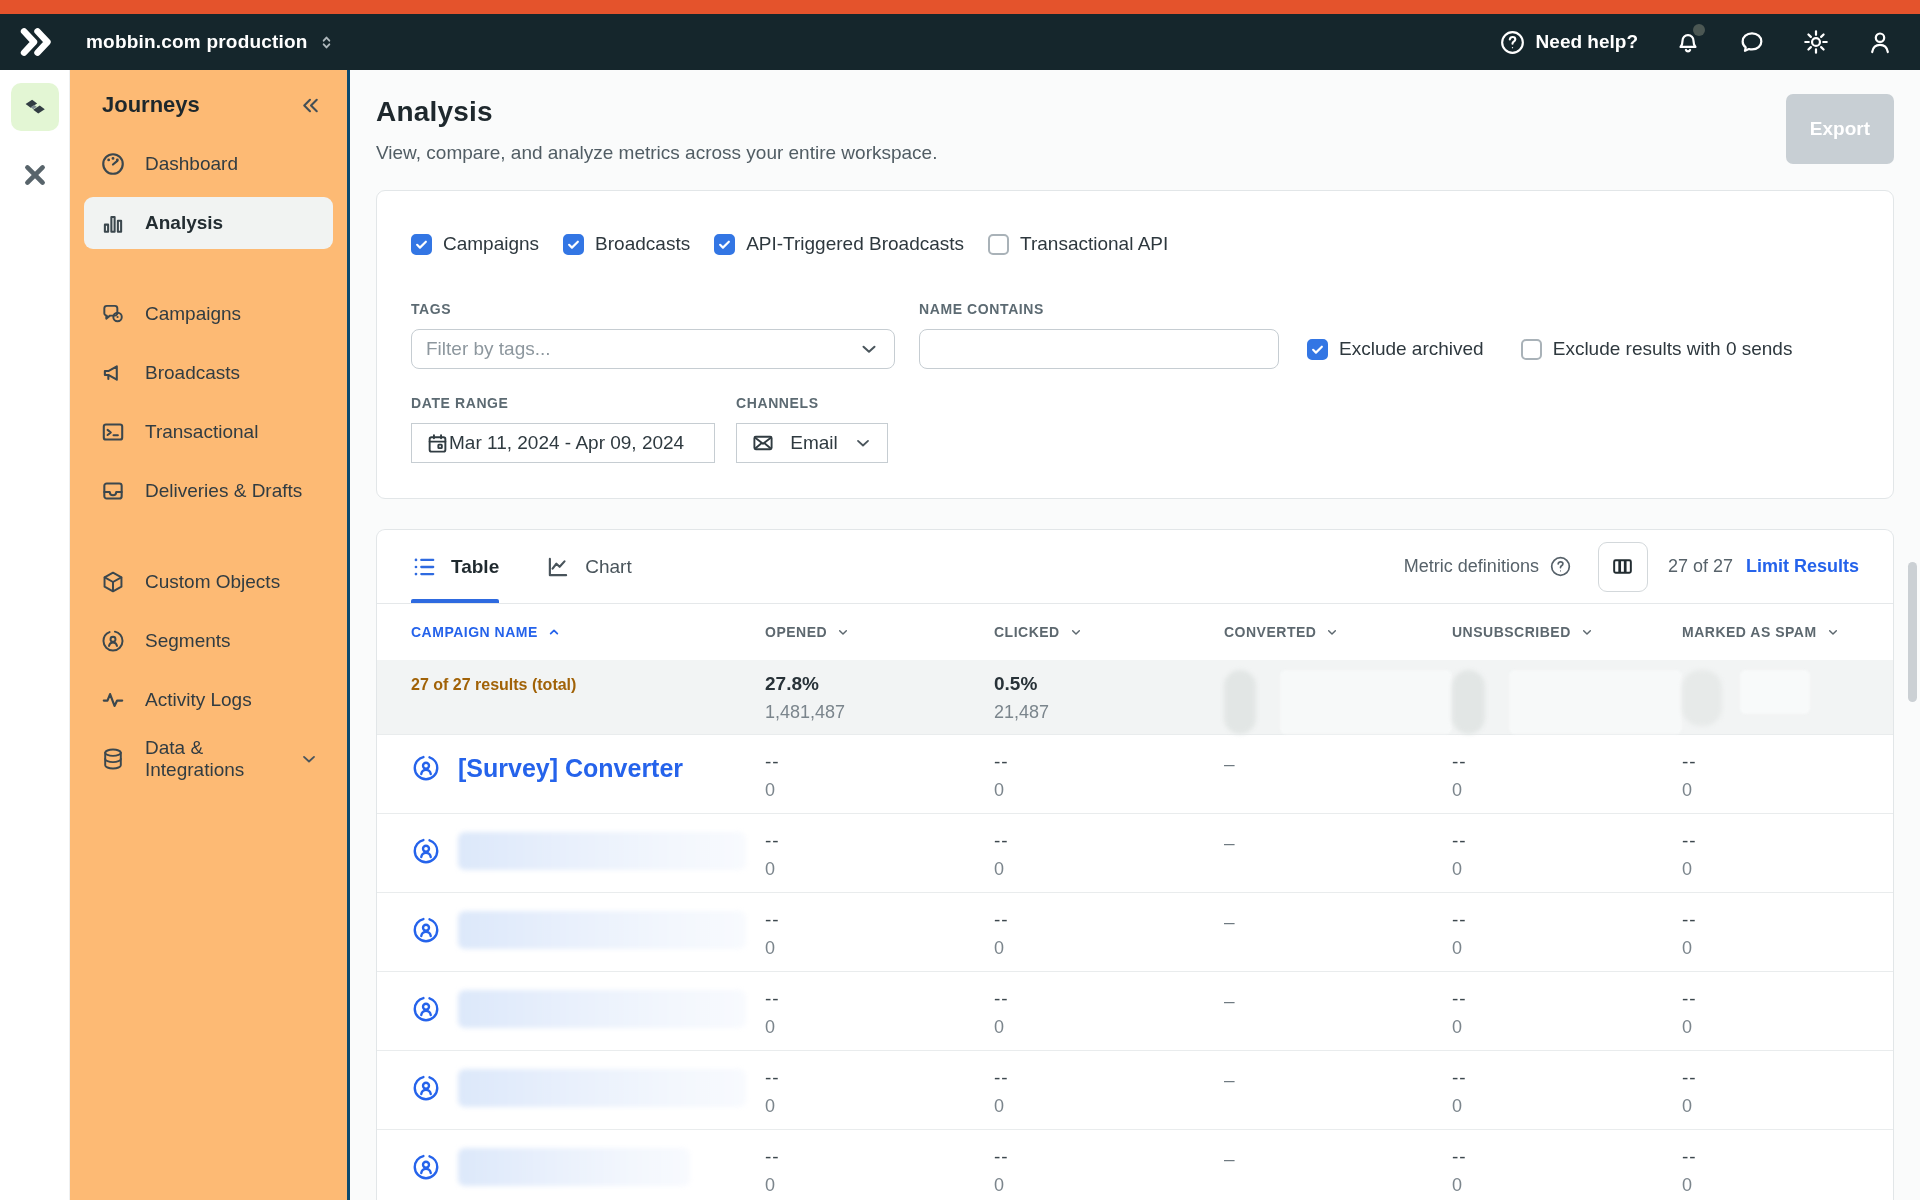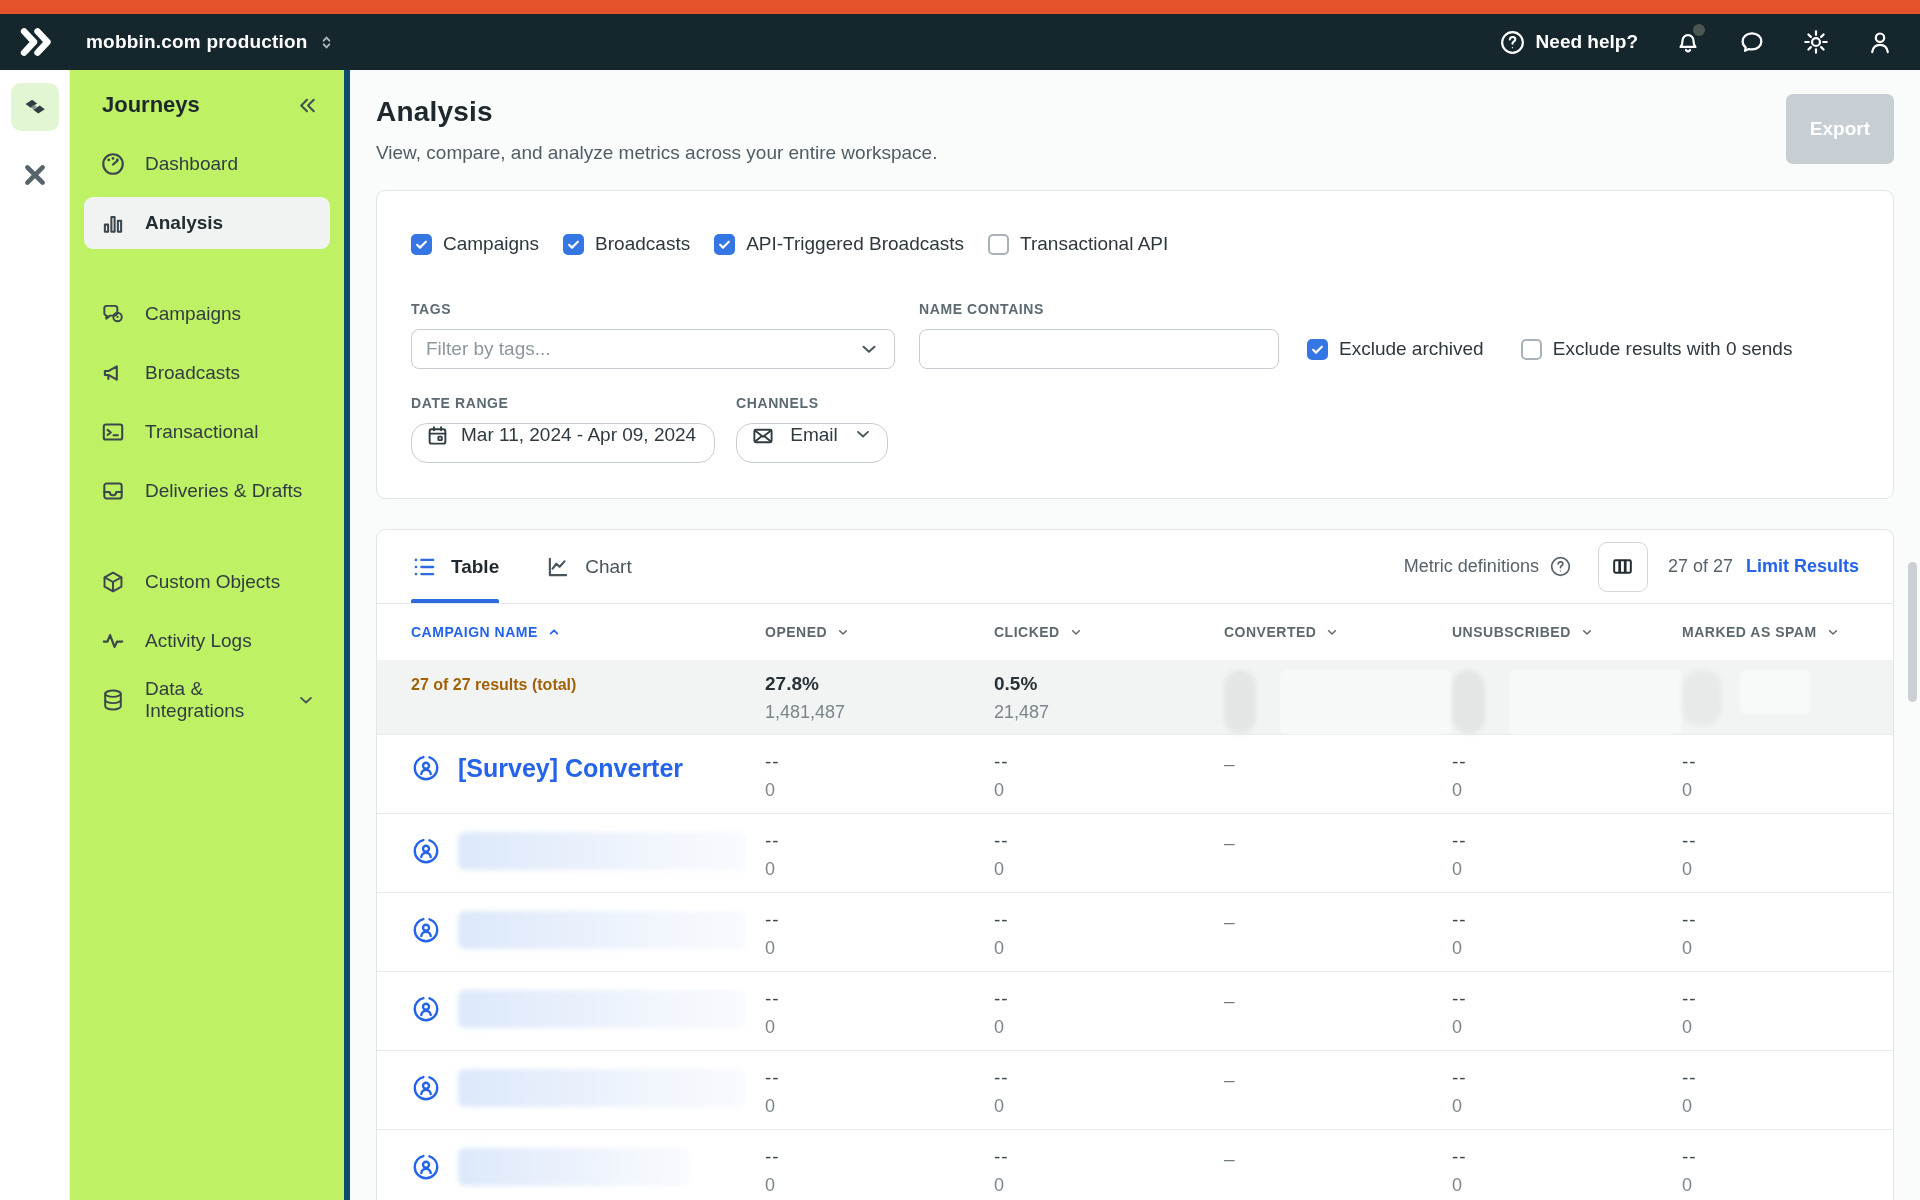--- a/index.html
+++ b/index.html
@@ -17,21 +17,21 @@
   .need-help { display:flex; align-items:center; gap:10px; color:#fff; font-size:19px; font-weight:700; cursor:pointer; }
   .tb-icon { color:#fff; width:28px; height:28px; position:relative; cursor:pointer; }
   .bell-dot { position:absolute; top:-4px; right:-3px; width:12px; height:12px; border-radius:50%; background:#55605a; opacity:.85; }
 
   
   .rail { position:absolute; left:0; top:70px; bottom:0; width:70px; background:#fff; border-right:1px solid #eef0f1; display:flex; flex-direction:column; align-items:center; }
   .rail-tile { margin-top:13px; width:48px; height:48px; border-radius:10px; background:#e3f6d4; display:flex; align-items:center; justify-content:center; cursor:pointer; }
   .rail-x { margin-top:30px; color:#58646b; cursor:pointer; }
 
   
-  .sidebar { position:absolute; left:70px; top:70px; bottom:0; width:280px; background:#bef264; border-right:6px solid #0c4a6e; padding:16px 14px 0; }
+  .sidebar { position:absolute; left:70px; top:70px; bottom:0; width:280px; background:#fdba74; border-right:3px solid #0c4a6e; padding:16px 14px 0; }
   .sb-head { display:flex; align-items:center; padding:6px 10px 6px 18px; }
   .sb-title { font-size:22px; font-weight:700; color:#1d272c; }
   .sb-collapse { margin-left:auto; color:#434f56; cursor:pointer; }
   .sb-nav { margin-top:14px; }
   .sb-item { display:flex; align-items:center; gap:19px; height:52px; padding:0 14px 0 16px; border-radius:9px; margin-bottom:7px; font-size:19px; color:#313c42; cursor:pointer; }
   .sb-item .sbi { color:#3b474d; flex:0 0 auto; }
   .sb-item.active { background:#f1f3f2; font-weight:700; color:#232d32; }
   .sb-gap { height:32px; }
   .sb-chev { color:#4a555c; margin-left:6px; }
   .sb-chev.right { margin-left:auto; }
@@ -52,21 +52,21 @@
   .cb-label { font-size:19px; color:#2e383e; }
 
   .field-label { font-size:14px; font-weight:700; color:#5c6a72; letter-spacing:.6px; margin-bottom:12px; }
   .row2 { display:flex; margin-top:46px; }
   .row3 { display:flex; margin-top:26px; }
   .input-box { height:40px; border:1.5px solid #c6cdd2; border-radius:8px; background:#fff; display:flex; align-items:center; padding:0 14px; font-size:19px; color:#2f3a40; }
   .select-box { justify-content:space-between; cursor:pointer; }
   .placeholder { color:#8d979e; }
   .text-input { width:100%; border:none; outline:none; font-family:inherit; font-size:19px; color:#2f3a40; }
   .excl-group { display:flex; align-items:center; gap:37px; margin-left:28px; align-self:flex-end; margin-bottom:9px; }
-  .btn-box { gap:12px; cursor:pointer; border:1.5px solid #c6cdd2; border-radius:16px; height:40px; display:flex; align-items:flex-start; padding:0 14px; font-size:19px; color:#2f3a40; background:#fff; font-family:inherit; }
+  .btn-box { cursor:pointer; border:1.5px solid #c6cdd2; border-radius:0; height:40px; display:flex; align-items:center; padding:0 14px; font-size:19px; color:#2f3a40; background:#fff; font-family:inherit; }
   .fld-icon { color:#39444a; }
 
   
   .results-card { margin-top:30px; height:700px; border-radius:9px 9px 0 0; border-bottom:none; overflow:hidden; position:relative; }
   .tabs-row { height:74px; display:flex; align-items:center; padding:0 34px; border-bottom:1px solid #e5e8ea; }
   .tab { display:flex; align-items:center; gap:14px; height:100%; position:relative; cursor:pointer; font-size:19px; color:#49545b; }
   .tab + .tab { margin-left:46px; }
   .tab.active { color:#1f292e; font-weight:700; }
   .tab.active::after { content:""; position:absolute; left:0; right:0; bottom:0; height:4px; background:#2e6ae0; border-radius:2px 2px 0 0; }
   .tab .tab-ic { color:#49545b; }
@@ -251,20 +251,30 @@
         <span class="sbi">
           <svg viewBox="0 0 24 24" width="26" height="26" fill="none" stroke="currentColor" stroke-width="1.8" stroke-linecap="round" stroke-linejoin="round">
             <path d="M12 3.4l7.8 4.3v8.6L12 20.6l-7.8-4.3V7.7z"></path>
             <path d="M4.4 7.8l7.6 4.2 7.6-4.2M12 12v8.4"></path>
           </svg>
         </span>
         <span>Custom Objects</span>
       </div>
       <div class="sb-item">
         <span class="sbi">
+          <svg viewBox="0 0 24 24" width="26" height="26" fill="none" stroke="currentColor" stroke-width="1.8" stroke-linecap="round" stroke-linejoin="round">
+            <circle cx="12" cy="12" r="8.8" stroke-dasharray="38 5"></circle>
+            <circle cx="12" cy="10.3" r="2.3"></circle>
+            <path d="M8.3 16.6c.4-2.1 1.8-3.2 3.7-3.2s3.3 1.1 3.7 3.2"></path>
+          </svg>
+        </span>
+        <span>Segments</span>
+      </div>
+      <div class="sb-item">
+        <span class="sbi">
           <svg viewBox="0 0 24 24" width="26" height="26" fill="none" stroke="currentColor" stroke-width="2" stroke-linecap="round" stroke-linejoin="round">
             <path d="M3.5 12.5h3.4l2.4-6 4.1 11 2.4-5h4.7"></path>
           </svg>
         </span>
         <span>Activity Logs</span>
       </div>
       <div class="sb-item">
         <span class="sbi">
           <svg viewBox="0 0 24 24" width="26" height="26" fill="none" stroke="currentColor" stroke-width="1.8" stroke-linecap="round" stroke-linejoin="round">
             <ellipse cx="12" cy="6.2" rx="7.2" ry="2.9"></ellipse>

